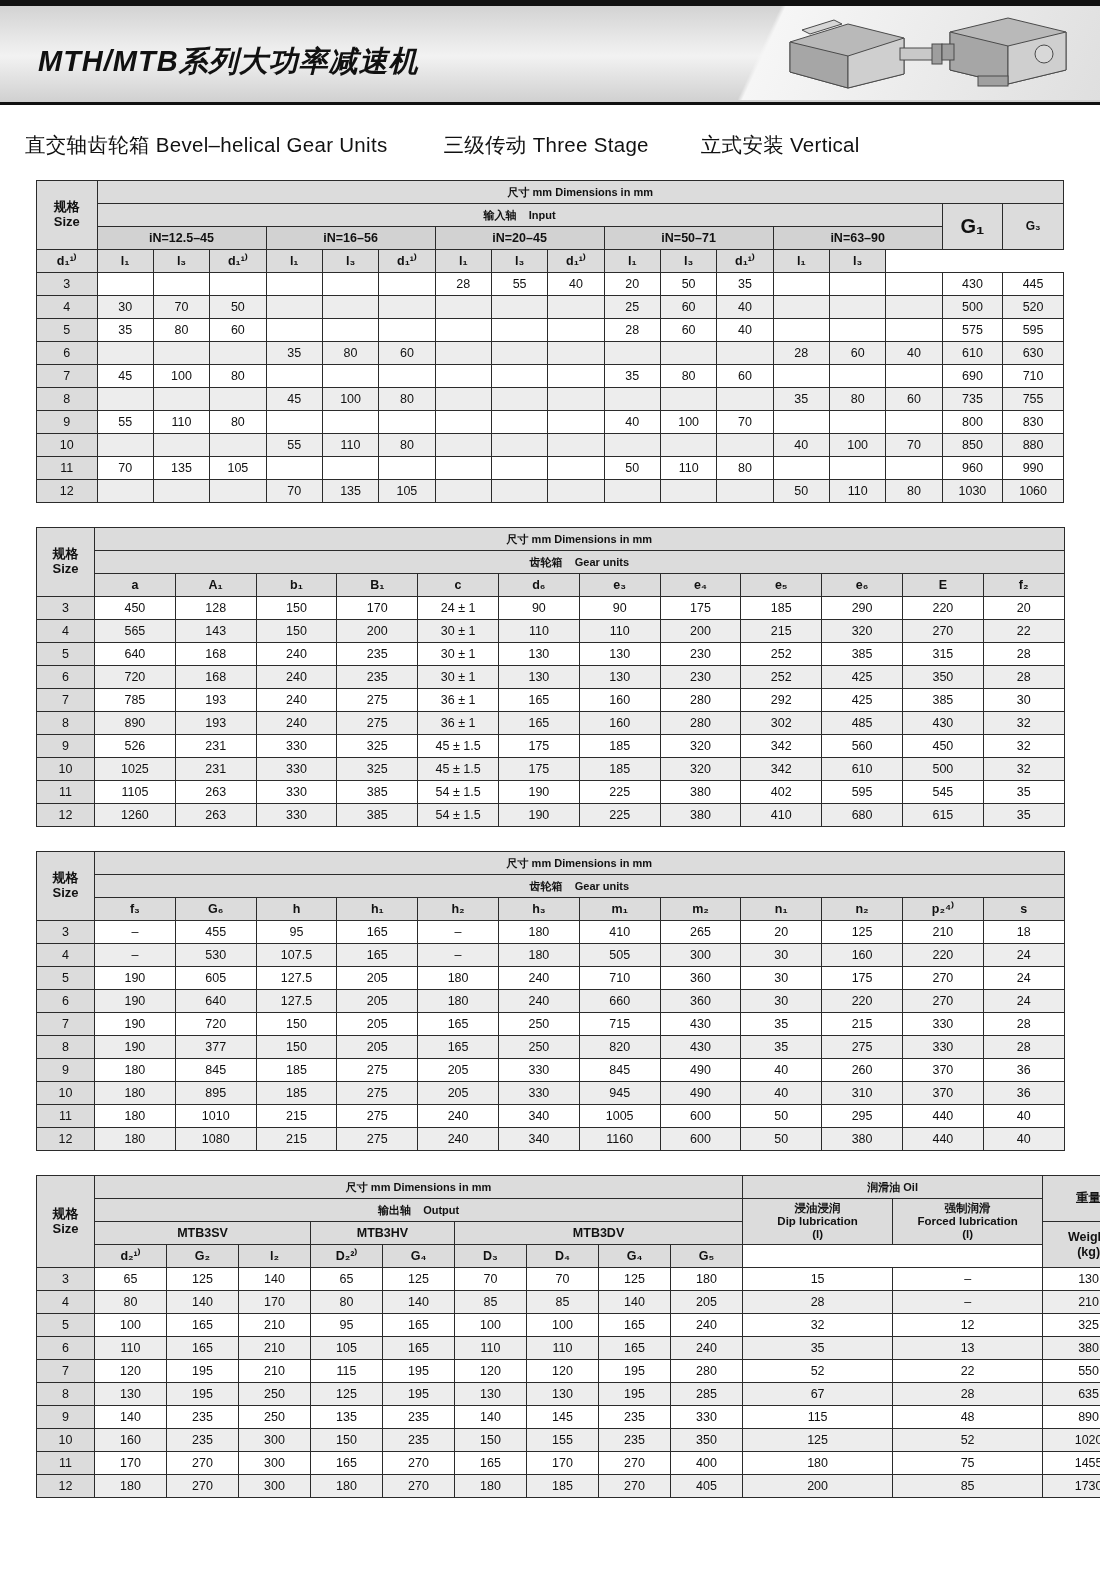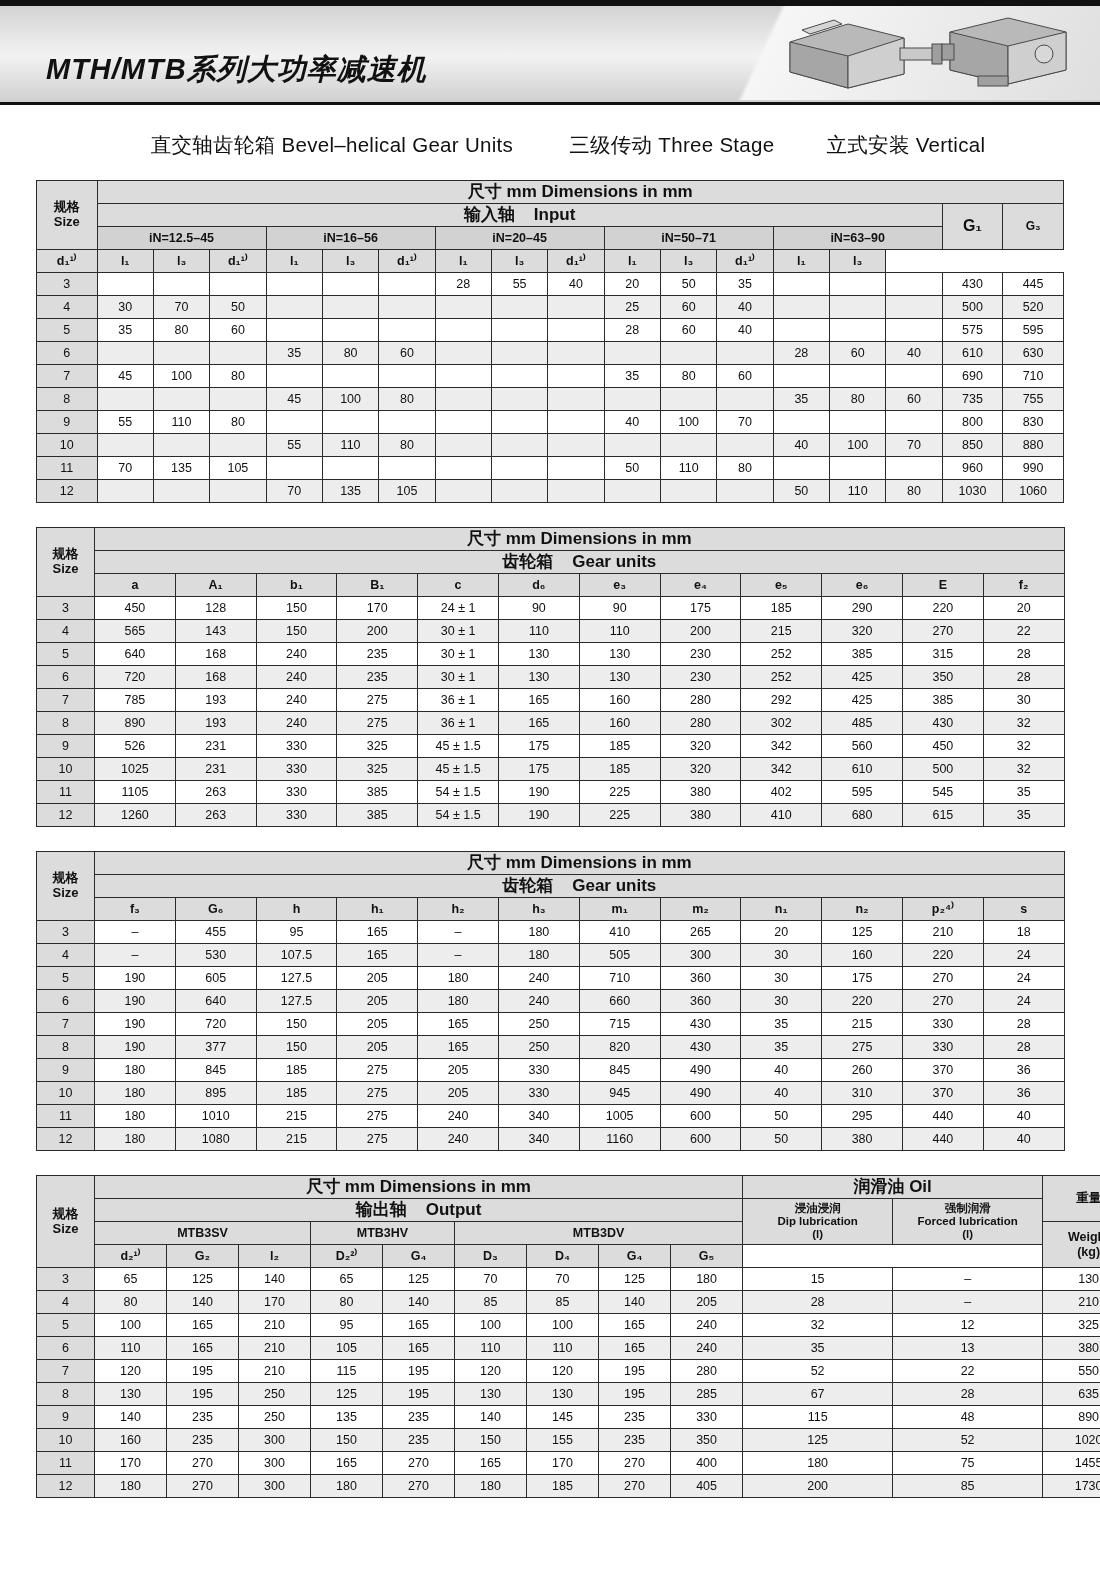--- a/index.html
+++ b/index.html
@@ -19,38 +19,38 @@
     background:linear-gradient(to bottom,#cfcfcf 0%,#e9e9e9 40%,#f2f2f2 55%,#d0d0d0 100%);
     border-bottom:3px solid #111;
     overflow:hidden;
   }
   .header .blackbar{
     position:absolute;left:0;top:0;width:1100px;height:6px;background:#111;
   }
   .header h1{
     position:absolute;
     left:34px;top:38px;
-    margin:12px;
+    margin:4px;
     font-style:italic;
     font-weight:bold;
     font-size:29px;
     letter-spacing:1px;
     color:#111;
     white-space:nowrap;
   }
   .header .swoosh{
     position:absolute;right:0;top:6px;width:460px;height:94px;
     background:linear-gradient(115deg, rgba(255,255,255,0) 0%, rgba(255,255,255,0) 28%, #f6f6f6 29%, #dfdfdf 100%);
   }
   .header .gearbox-art{
     position:absolute;right:18px;top:14px;width:300px;height:78px;
   }
 
   
-  .titles{padding:26px 0 10px 36px;text-align:center;}
+  .titles{padding:26px 0 10px 25px;}
   .title-line{
     font-size:20.5px;
     color:#111;
     letter-spacing:.3px;
     margin-bottom:11px;
     white-space:nowrap;
   }
   .title-line .sp1{display:inline-block;width:56px;}
   .title-line .sp2{display:inline-block;width:52px;}
 
@@ -72,21 +72,21 @@
     color:#111;
     line-height:1.15;
   }
   table.d th{font-weight:bold;}
   .hdr{background:#dcdcdc;}
   .hdr2{background:#d2d2d2;}
   .rowA{background:#ffffff;}
   .rowB{background:#ededed;}
   .sizecell{background:#dcdcdc;font-weight:bold;}
   .sizehdr{background:#dcdcdc;font-weight:bold;font-size:13px;line-height:1.25;}
-  .hcap{background:#dcdcdc;font-weight:normal;font-size:17px;}
+  .hcap{background:#dcdcdc;font-weight:normal;font-size:11px;}
   .small{font-size:11.5px;}
 </style>
 </head>
 <body>
 
 <div class="page">
 
   <div class="header">
     <div class="blackbar"></div>
     <div class="swoosh"></div>
@@ -144,21 +144,21 @@
           <th class="sizehdr" rowspan="3">
             <div>规格</div>
             <div>Size</div>
           </th>
           <th class="hcap" colspan="17">尺寸 mm Dimensions in mm</th>
         </tr>
         <tr>
           <th class="hcap" colspan="15">
             <span>输入轴</span>&nbsp;&nbsp;&nbsp;&nbsp;<span>Input</span>
           </th>
-          <th class="hdr" rowspan="2" style="font-size:16px;">G₁</th>
+          <th class="hdr" rowspan="2" style="font-size:20px;">G₁</th>
           <th class="hdr" rowspan="2" style="font-size:12px;">G₃</th>
         </tr>
         <tr id="t1-groups">
             <th class="hdr2" colspan="3">iN=12.5–45</th>
             <th class="hdr2" colspan="3">iN=16–56</th>
             <th class="hdr2" colspan="3">iN=20–45</th>
             <th class="hdr2" colspan="3">iN=50–71</th>
             <th class="hdr2" colspan="3">iN=63–90</th>
           </tr>
         <tr id="t1-subs">

